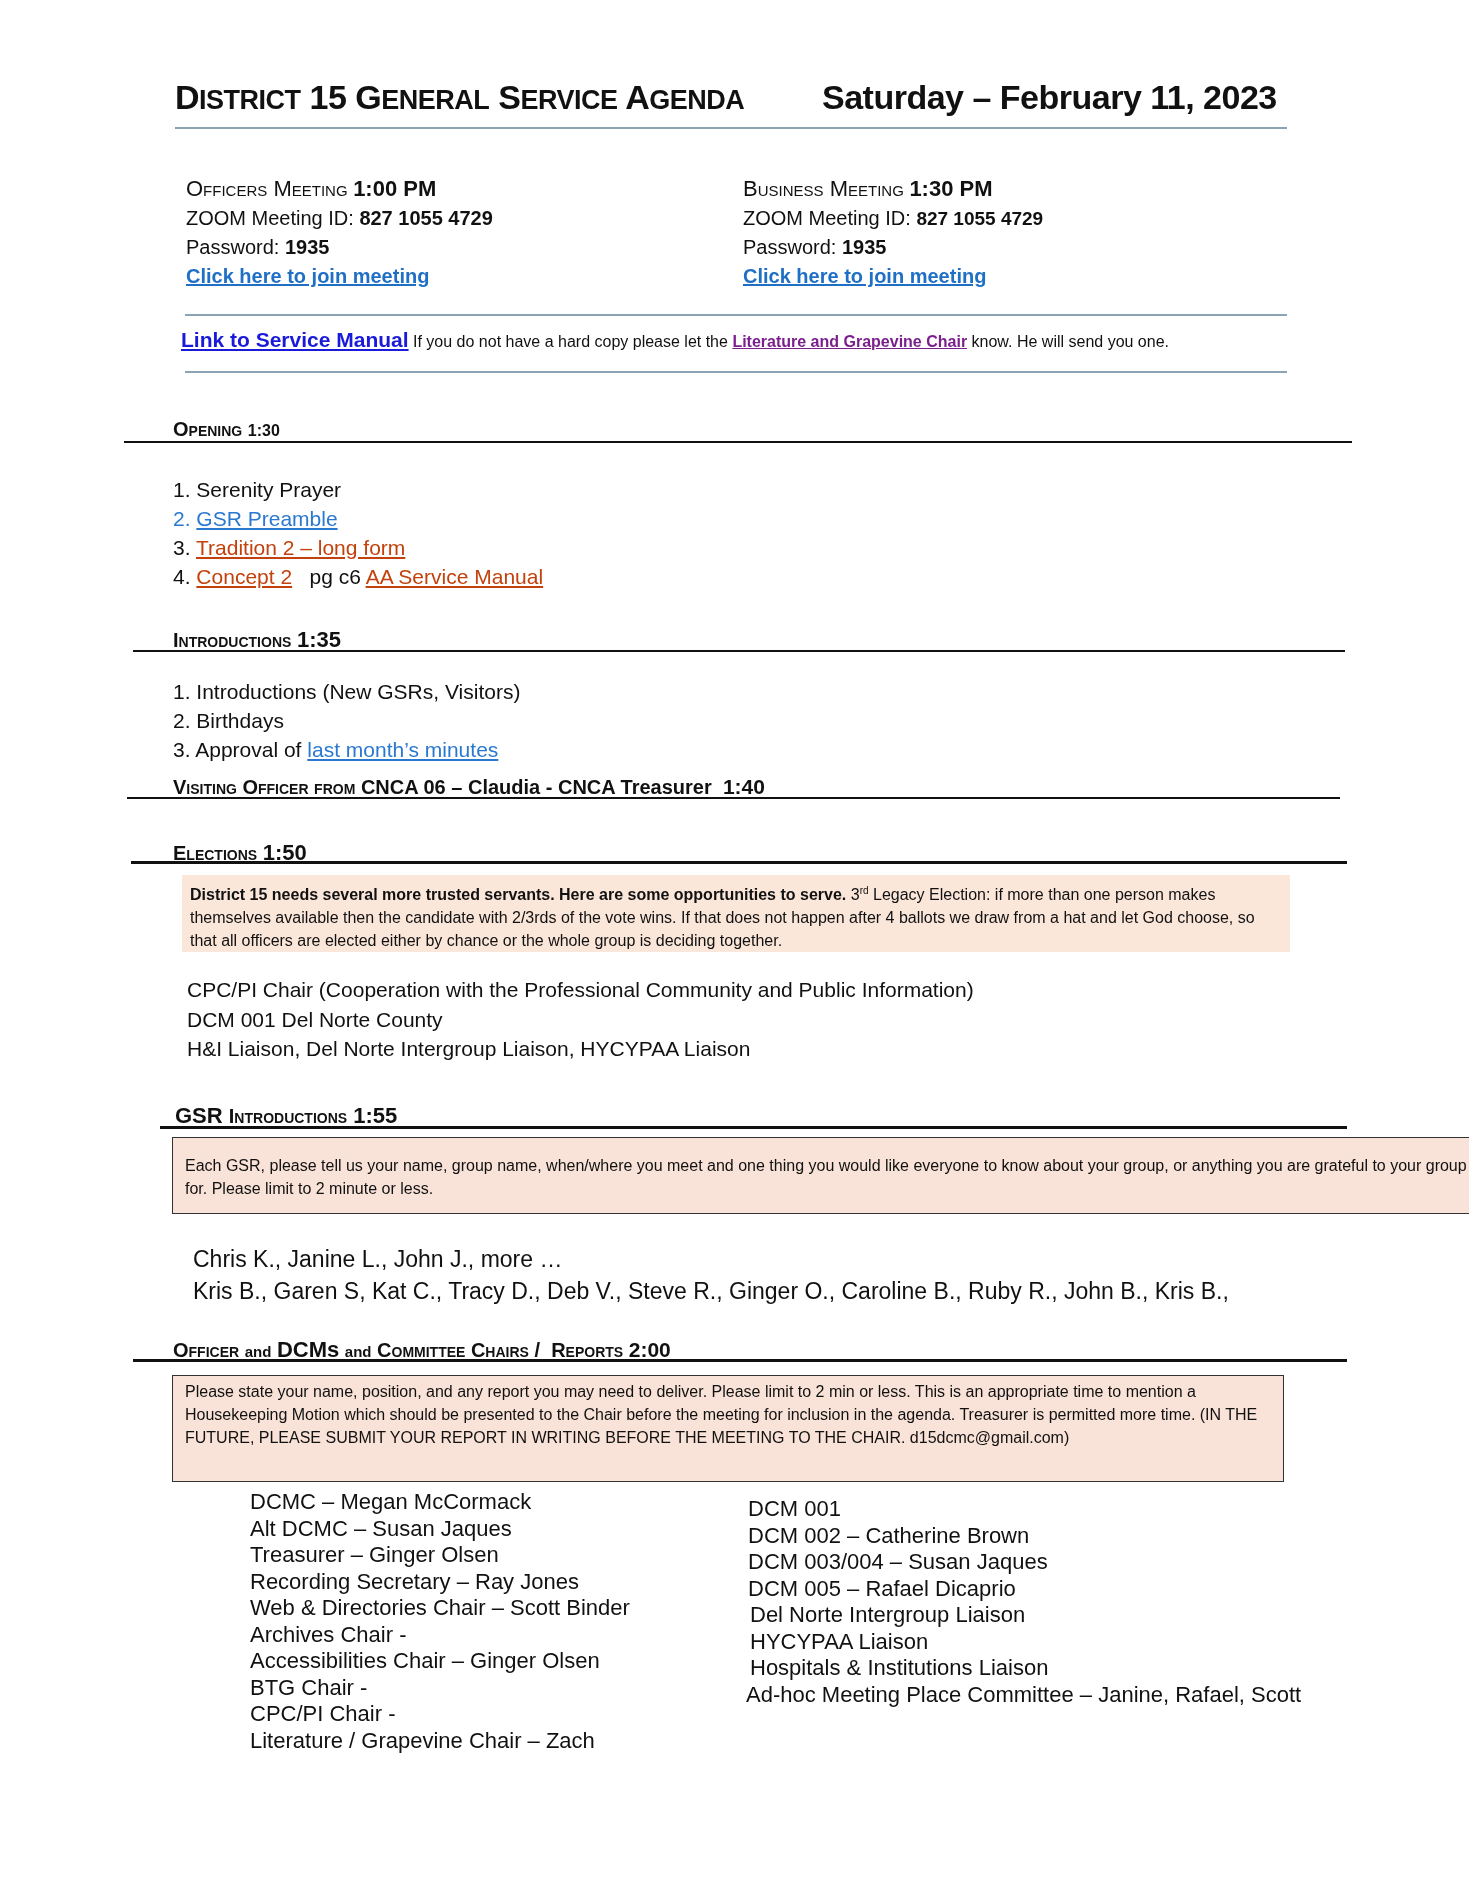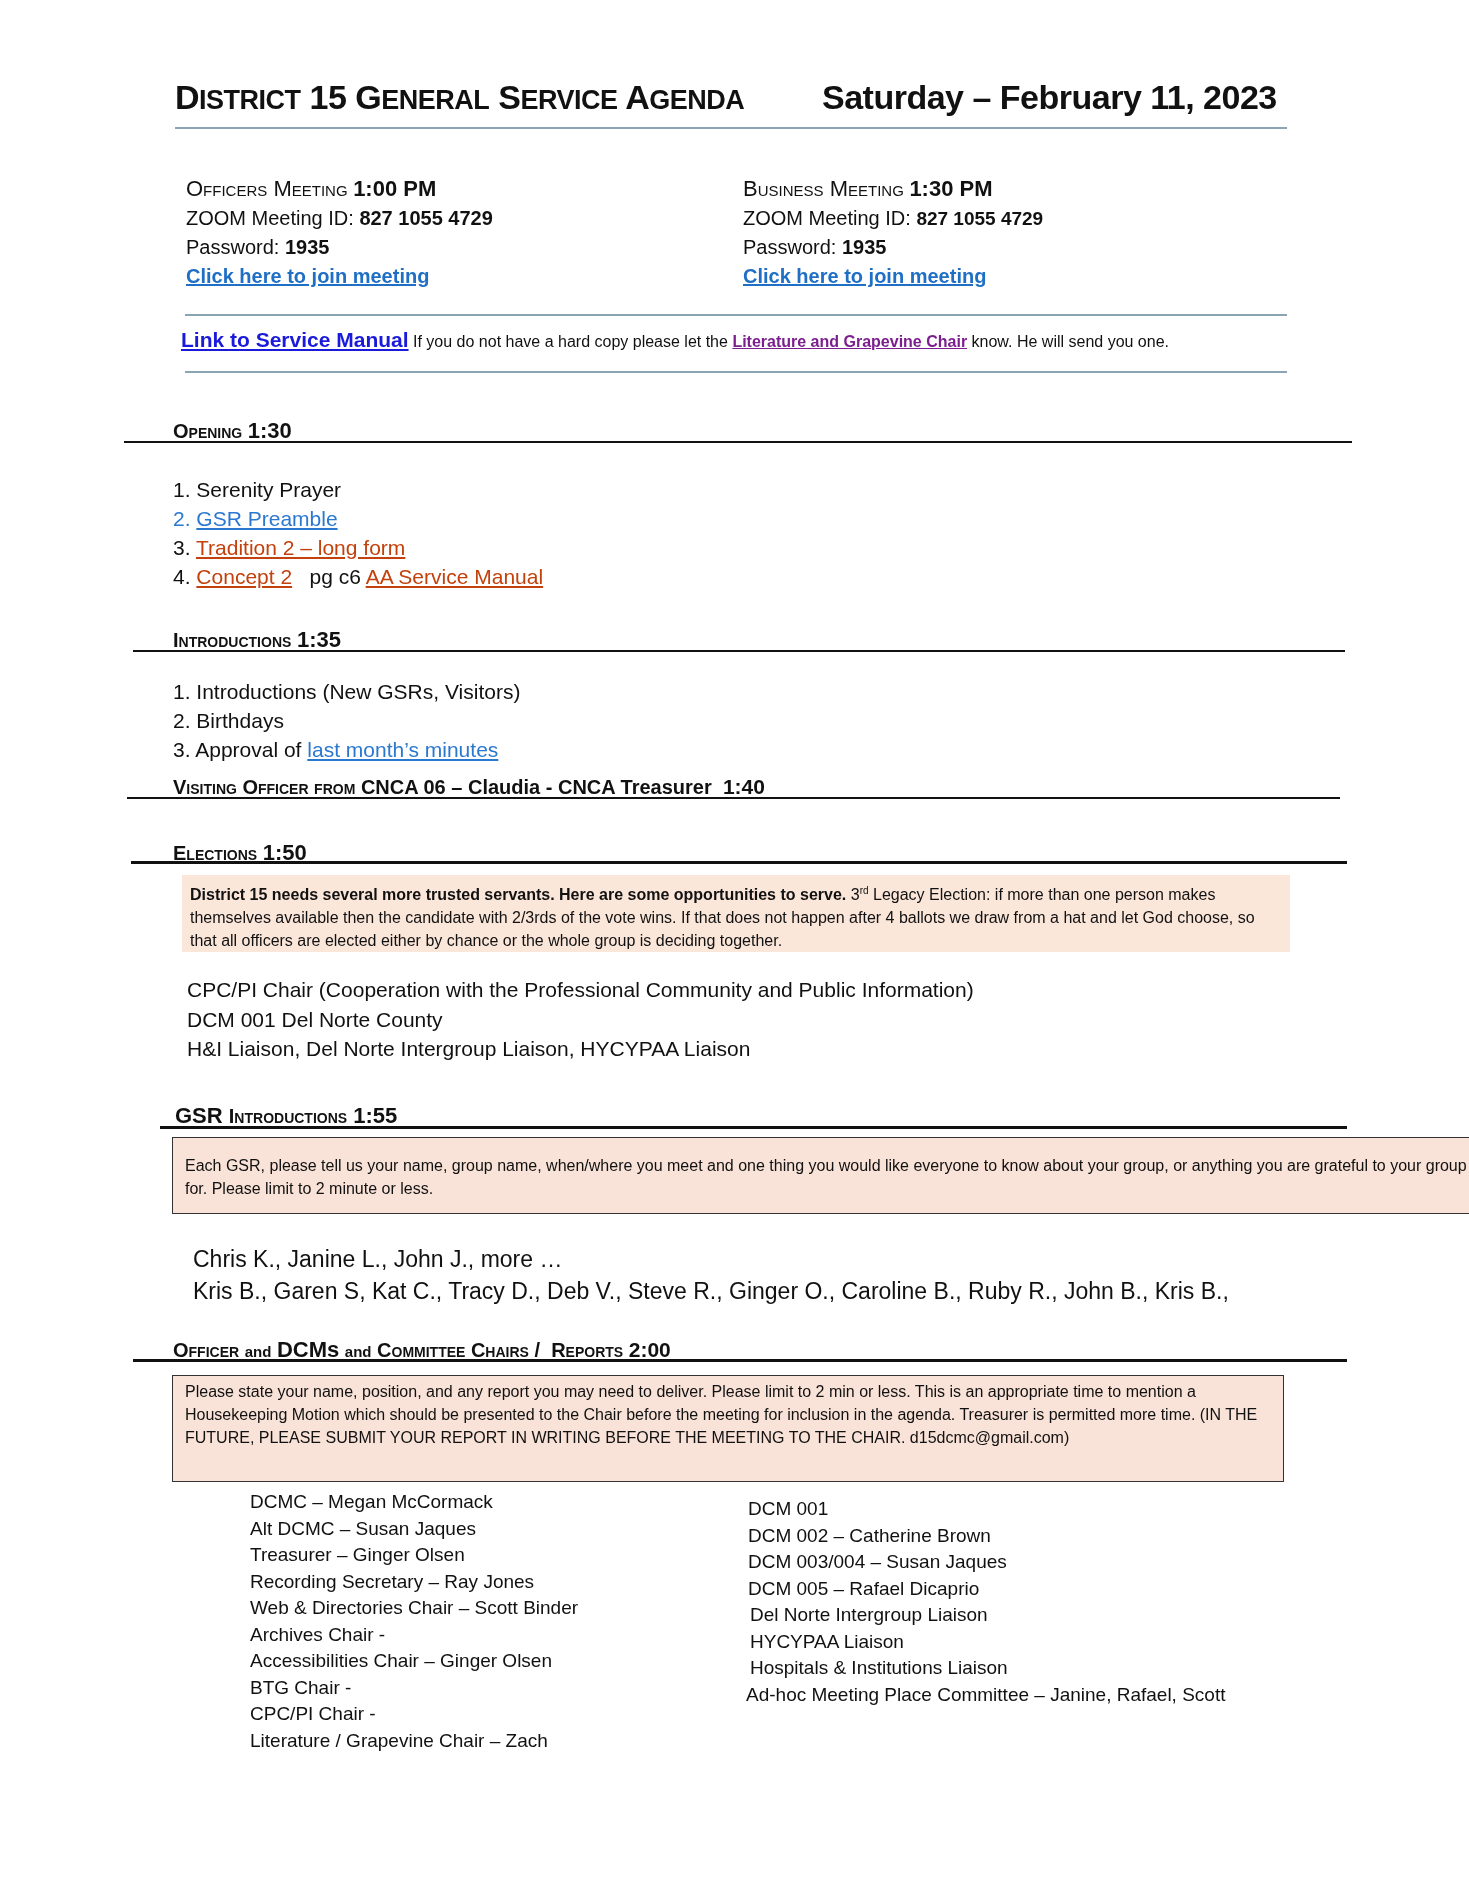--- a/index.html
+++ b/index.html
@@ -19,21 +19,21 @@
   .svc .lit-link { color: #7b1f8e; font-weight: bold; }
   .sec-title { font-size: 20px; font-weight: bold; }
   .rule { height: 2px; background: #111; }
   .list { font-size: 21px; line-height: 29px; }
   .blue-a { color: #2a78d0; }
   .navy-a { color: #c2410c; }
   .note { background: #fbe6da; font-size: 16px; line-height: 23px; padding: 4px 8px; box-sizing: border-box; }
   .note.boxed { border: 1.5px solid #333; background: #f9e2d7; }
   .elect-list { font-size: 21px; line-height: 29.5px; }
   .names { font-size: 23px; line-height: 32px; }
-  .roster { font-size: 19px; line-height: 26.5px; }
+  .roster { font-size: 22px; line-height: 26.5px; }
 </style>
 </head>
 <body>
 
 <div class="abs title-left">
   <span>D</span><span class="sc" style="font-size:27px">ISTRICT</span>
   <span>15</span>
   <span>G</span><span style="font-size:27px">ENERAL</span>
   <span>S</span><span style="font-size:27px">ERVICE</span>
   <span>A</span><span style="font-size:27px">GENDA</span>
@@ -57,21 +57,21 @@
 <div class="abs hr-blue" style="left:185px; top:314px; width:1102px;"></div>
 <div class="abs svc" style="left:181px; top:328px;">
   <a class="svc-link">Link to Service Manual</a>
   <span>If you do not have a hard copy please let the</span>
   <a class="lit-link">Literature and Grapevine Chair</a>
   <span>know. He will send you one.</span>
 </div>
 <div class="abs hr-blue" style="left:185px; top:371px; width:1102px;"></div>
 
 <div class="abs sec-title" style="left:173px; top:418px;">
-  <span class="sc">Opening</span> <span style="font-size:22px">1:30</span>
+  <span class="sc">Opening</span> <span style="font-size:16px">1:30</span>
 </div>
 <div class="abs rule" style="left:124px; top:441px; width:1228px;"></div>
 <div class="abs list" style="left:173px; top:475px;">
   <div><span>1.</span> <span>Serenity Prayer</span></div>
   <div><span class="blue-a">2.</span> <a class="blue-a">GSR Preamble</a></div>
   <div><span>3.</span> <a class="navy-a">Tradition 2 – long form</a></div>
   <div><span>4.</span> <a class="navy-a">Concept 2</a>&nbsp;&nbsp; <span>pg c6</span> <a class="navy-a">AA Service Manual</a></div>
 </div>
 
 <div class="abs sec-title" style="left:173px; top:627px;">

